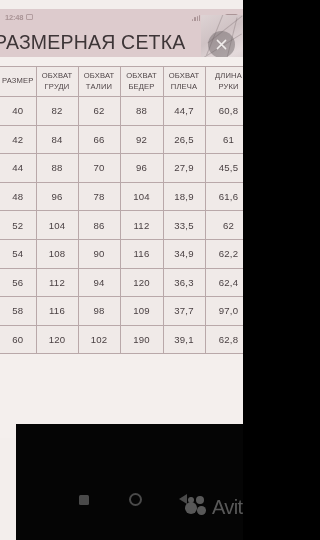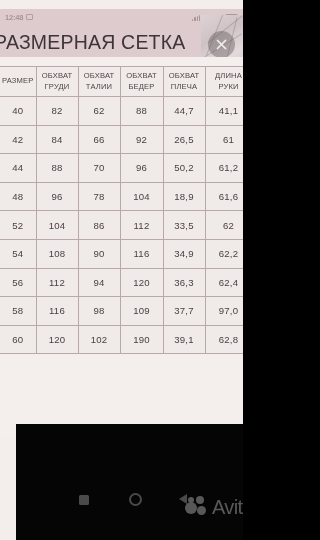--- a/index.html
+++ b/index.html
@@ -291,37 +291,37 @@
           </th>
         </tr>
       </thead>
       <tbody>
         <tr>
           <td>40</td>
           <td>82</td>
           <td>62</td>
           <td>88</td>
           <td>44,7</td>
-          <td>41,1</td>
+          <td>60,8</td>
         </tr>
         <tr>
           <td>42</td>
           <td>84</td>
           <td>66</td>
           <td>92</td>
           <td>26,5</td>
           <td>61</td>
         </tr>
         <tr>
           <td>44</td>
           <td>88</td>
           <td>70</td>
           <td>96</td>
-          <td>50,2</td>
-          <td>61,2</td>
+          <td>27,9</td>
+          <td>45,5</td>
         </tr>
         <tr>
           <td>48</td>
           <td>96</td>
           <td>78</td>
           <td>104</td>
           <td>18,9</td>
           <td>61,6</td>
         </tr>
         <tr>

